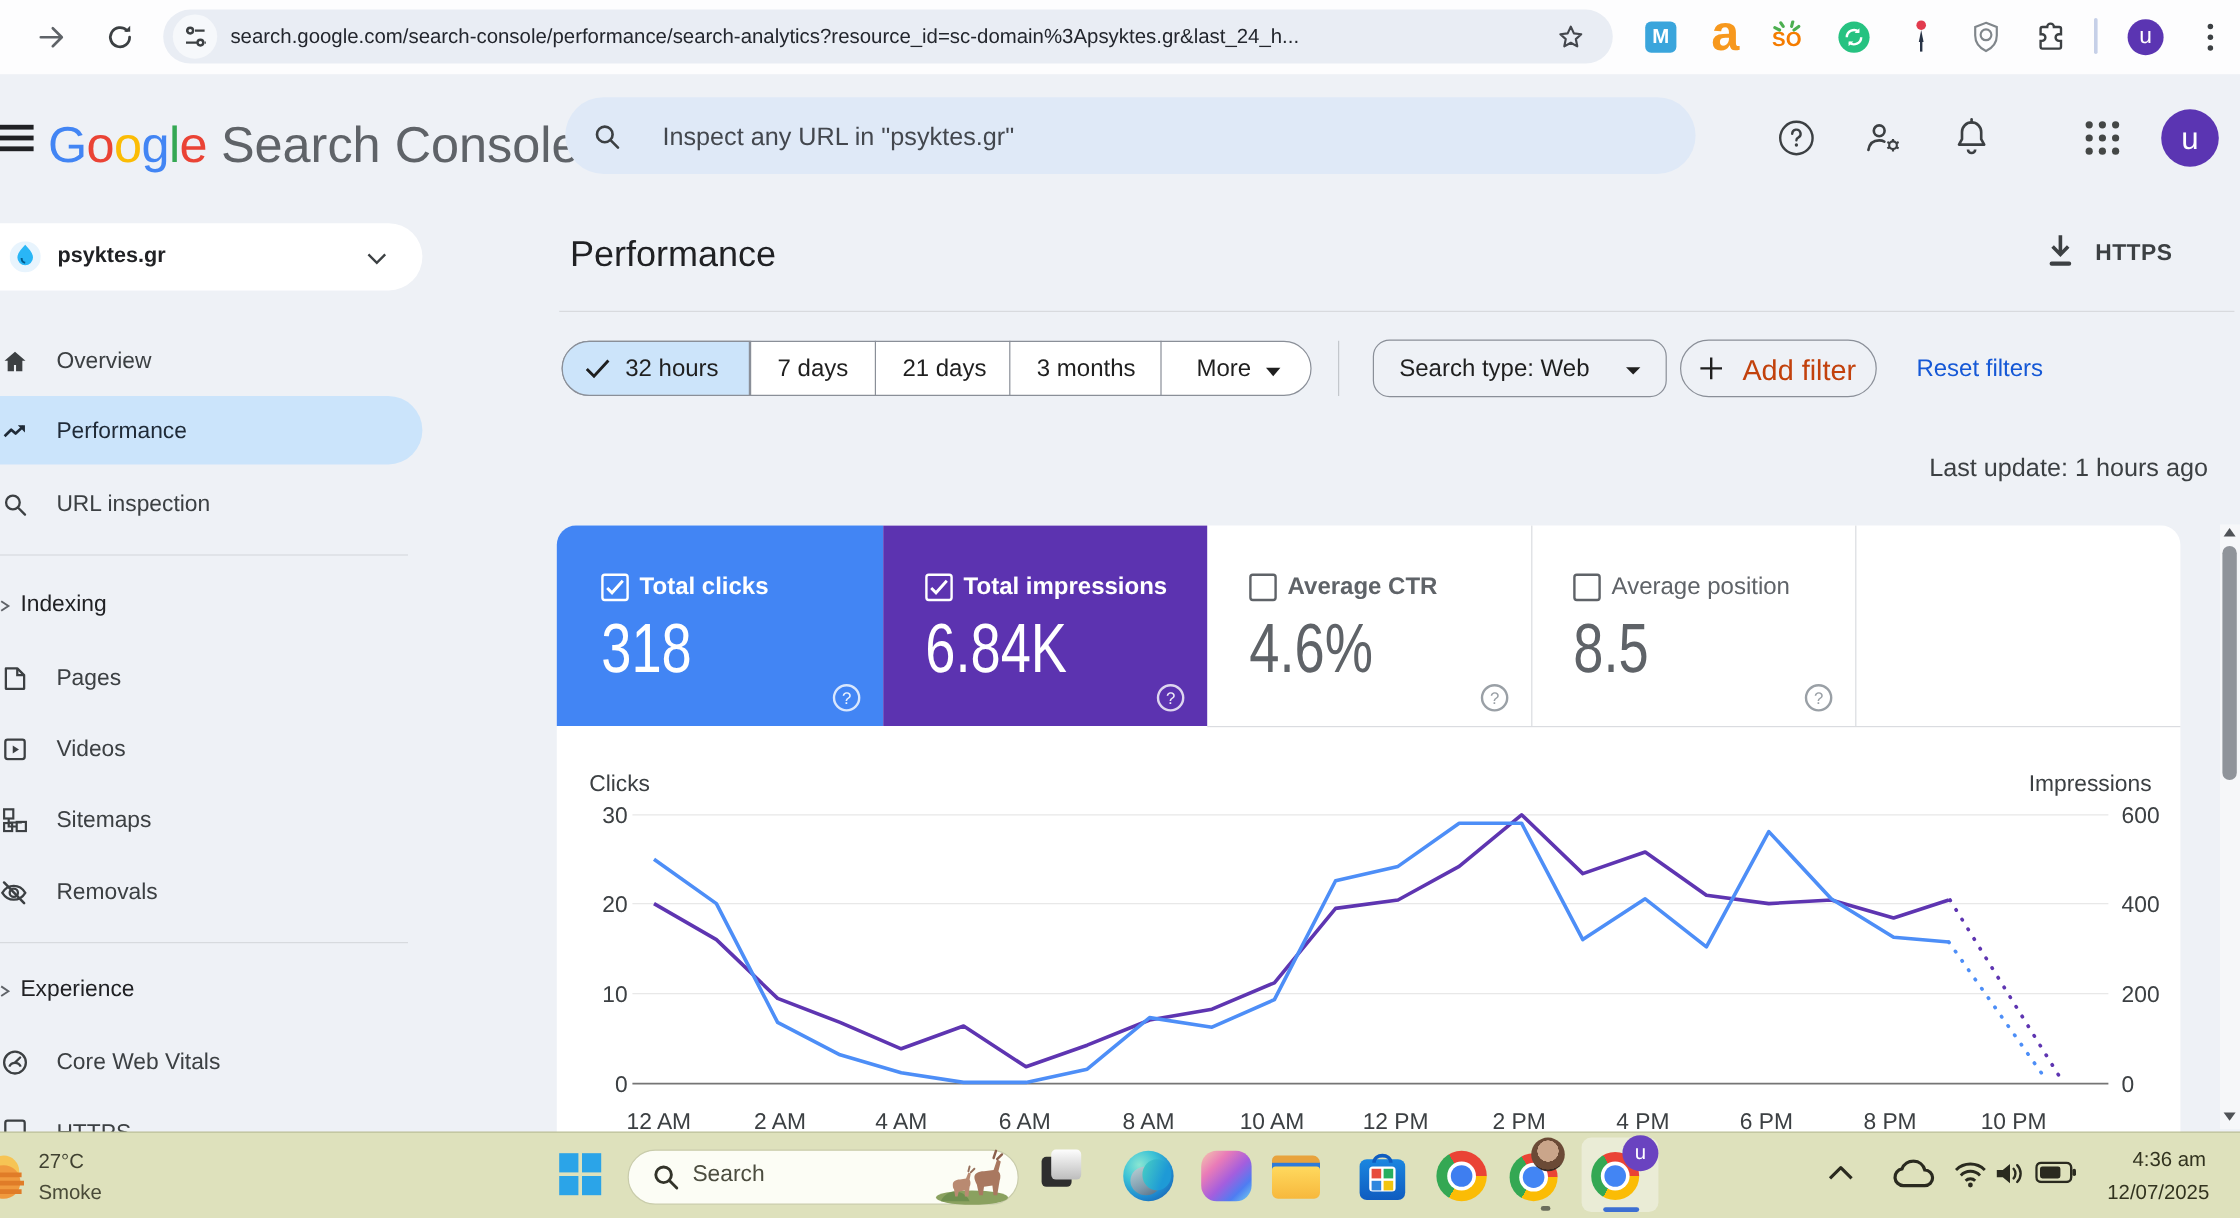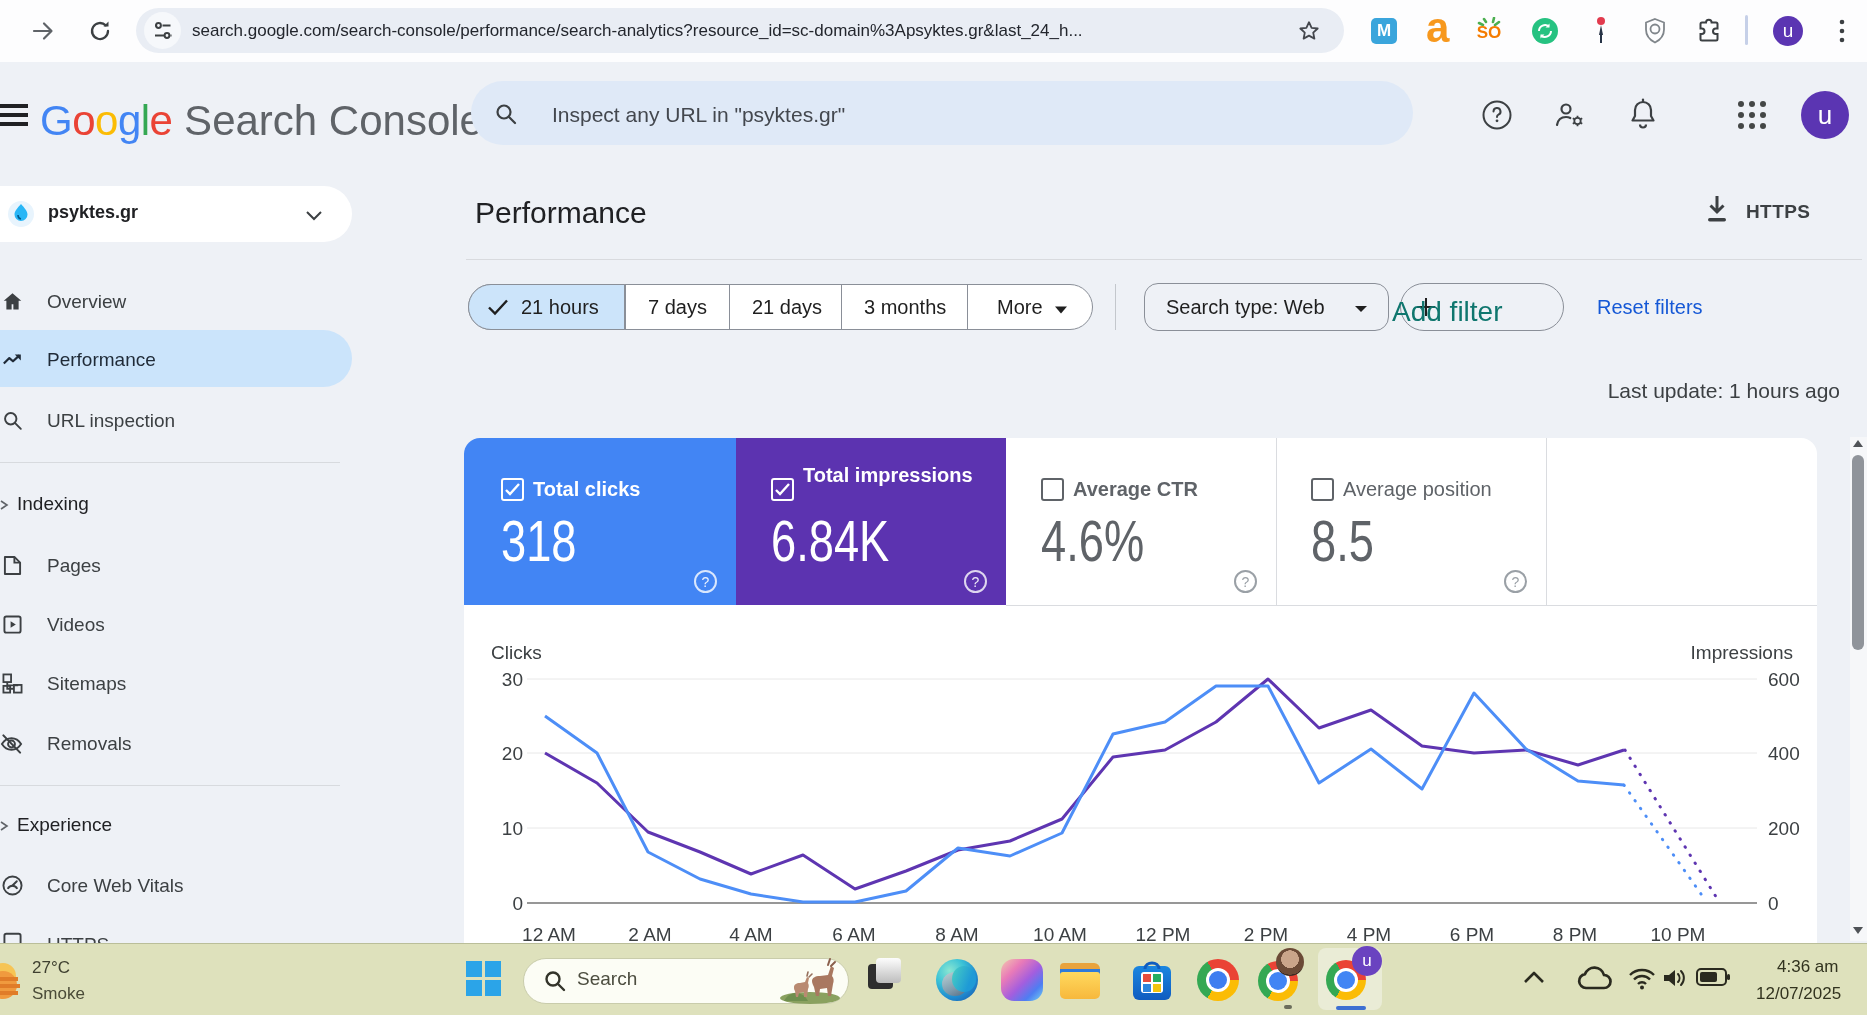--- a/index.html
+++ b/index.html
@@ -200,21 +200,21 @@
     <rect x="3" y="24" width="18" height="3.4" rx="1.7" fill="#3c4043"></rect>
   </svg>
 <div class="abs" style="left:1746px;top:201px;font-size:19px;font-weight:bold;color:#3c4043;letter-spacing:0.4px">HTTPS</div>
 <div class="abs" style="left:466px;top:259px;width:1396px;height:1px;background:#d8dade"></div>
 
 <div class="abs" style="left:468px;top:284px;width:625px;height:46px;border:1px solid #8a8f98;border-radius:23px;background:#fff"></div>
 <div class="abs" style="left:468px;top:284px;width:157px;height:46px;border-radius:23px 0 0 23px;background:#cce4fa;border:1px solid #8a8f98"></div>
 <svg class="abs" style="left:487px;top:298px" width="22" height="18" viewBox="0 0 22 18">
     <path d="M2 9.5l6 6L20 2.5" stroke="#1f1f1f" stroke-width="2.4" fill="none"></path>
   </svg>
-<div class="abs" style="left:521px;top:296px;font-size:20px;color:#1f1f1f">21 hours</div>
+<div class="abs" style="left:521px;top:296px;font-size:20px;color:#1f1f1f">32 hours</div>
 <div class="abs" style="left:625px;top:284px;width:1px;height:46px;background:#8a8f98"></div>
 <div class="abs" style="left:648px;top:296px;font-size:20px;color:#1f1f1f">7 days</div>
 <div class="abs" style="left:729px;top:284px;width:1px;height:46px;background:#8a8f98"></div>
 <div class="abs" style="left:752px;top:296px;font-size:20px;color:#1f1f1f">21 days</div>
 <div class="abs" style="left:841px;top:284px;width:1px;height:46px;background:#8a8f98"></div>
 <div class="abs" style="left:864px;top:296px;font-size:20px;color:#1f1f1f">3 months</div>
 <div class="abs" style="left:967px;top:284px;width:1px;height:46px;background:#8a8f98"></div>
 <div class="abs" style="left:997px;top:296px;font-size:20px;color:#1f1f1f">More</div>
 <svg class="abs" style="left:1052px;top:304px" width="18" height="12" viewBox="0 0 18 12">
     <path d="M3 2.5l6 7 6-7" fill="#1f1f1f"></path>
@@ -222,21 +222,21 @@
 <div class="abs" style="left:1115px;top:284px;width:1px;height:46px;background:#c3c7cc"></div>
 <div class="abs" style="left:1144px;top:283px;width:245px;height:48px;border:1px solid #8a8f98;border-radius:14px;background:transparent"></div>
 <div class="abs" style="left:1166px;top:296px;font-size:20px;color:#1f1f1f">Search type: Web</div>
 <svg class="abs" style="left:1352px;top:303px" width="18" height="12" viewBox="0 0 18 12">
     <path d="M3 3l6 6 6-6" fill="#1f1f1f"></path>
   </svg>
 <div class="abs" style="left:1400px;top:283px;width:164px;height:48px;border:1px solid #8a8f98;border-radius:24px;background:transparent"></div>
 <svg class="abs" style="left:1414px;top:295px" width="24" height="24" viewBox="0 0 24 24">
     <path d="M12 3v18M3 12h18" stroke="#1f1f1f" stroke-width="2" fill="none"></path>
   </svg>
-<div class="abs" style="left:1392px;top:296px;font-size:28px;color:#0f766e">Add filter</div>
+<div class="abs" style="left:1452px;top:296px;font-size:24px;color:#c2410c">Add filter</div>
 <div class="abs" style="left:1597px;top:296px;font-size:20px;color:#1558d6">Reset filters</div>
 <div class="abs" style="right:27px;top:379px;font-size:21px;color:#3c4043">Last update: 1 hours ago</div>
 
 <div class="abs" id="panel"></div>
 
 <div class="abs" style="left:464px;top:438px;width:272px;height:167px;background:#4285f4;border-radius:16px 0 0 0"></div>
 <div class="abs" style="left:736px;top:438px;width:270px;height:167px;background:#5c33b0"></div>
 <div class="abs" style="left:1006px;top:605px;width:811px;height:1px;background:#dadce0"></div>
 <div class="abs" style="left:1276px;top:438px;width:1px;height:167px;background:#dadce0"></div>
 <div class="abs" style="left:1546px;top:438px;width:1px;height:167px;background:#dadce0"></div>
@@ -246,21 +246,21 @@
     <path d="M2 8l4 4 9-10" stroke="#fff" stroke-width="2.4" fill="none"></path>
   </svg>
 <div class="abs celllabel" style="left:533px;top:478px;color:#fff">Total clicks</div>
 <div class="abs cellval" style="left:501px;top:507px;color:#fff">318</div>
 <div class="abs qm" style="left:694px;top:570px;border:2px solid rgba(255,255,255,.8);color:rgba(255,255,255,.9)">?</div>
 
 <div class="abs" style="left:771px;top:478px;width:23px;height:23px;border:2.5px solid #fff;border-radius:3px"></div>
 <svg class="abs" style="left:774px;top:482px" width="17" height="15" viewBox="0 0 17 15">
     <path d="M2 8l4 4 9-10" stroke="#fff" stroke-width="2.4" fill="none"></path>
   </svg>
-<div class="abs celllabel" style="left:803px;top:464px;color:#fff">Total impressions</div>
+<div class="abs celllabel" style="left:803px;top:478px;color:#fff">Total impressions</div>
 <div class="abs cellval" style="left:771px;top:507px;color:#fff">6.84K</div>
 <div class="abs qm" style="left:964px;top:570px;border:2px solid rgba(255,255,255,.8);color:rgba(255,255,255,.9)">?</div>
 
 <div class="abs" style="left:1041px;top:478px;width:23px;height:23px;border:2.5px solid #5f6368;border-radius:3px"></div>
 <div class="abs celllabel" style="left:1073px;top:478px;color:#5f6368;font-weight:bold">Average CTR</div>
 <div class="abs cellval" style="left:1041px;top:507px;color:#5f6368">4.6%</div>
 <div class="abs qm" style="left:1234px;top:570px;border:2px solid #9aa0a6;color:#9aa0a6">?</div>
 
 <div class="abs" style="left:1311px;top:478px;width:23px;height:23px;border:2.5px solid #5f6368;border-radius:3px"></div>
 <div class="abs celllabel" style="left:1343px;top:478px;color:#5f6368;font-weight:normal">Average position</div>

